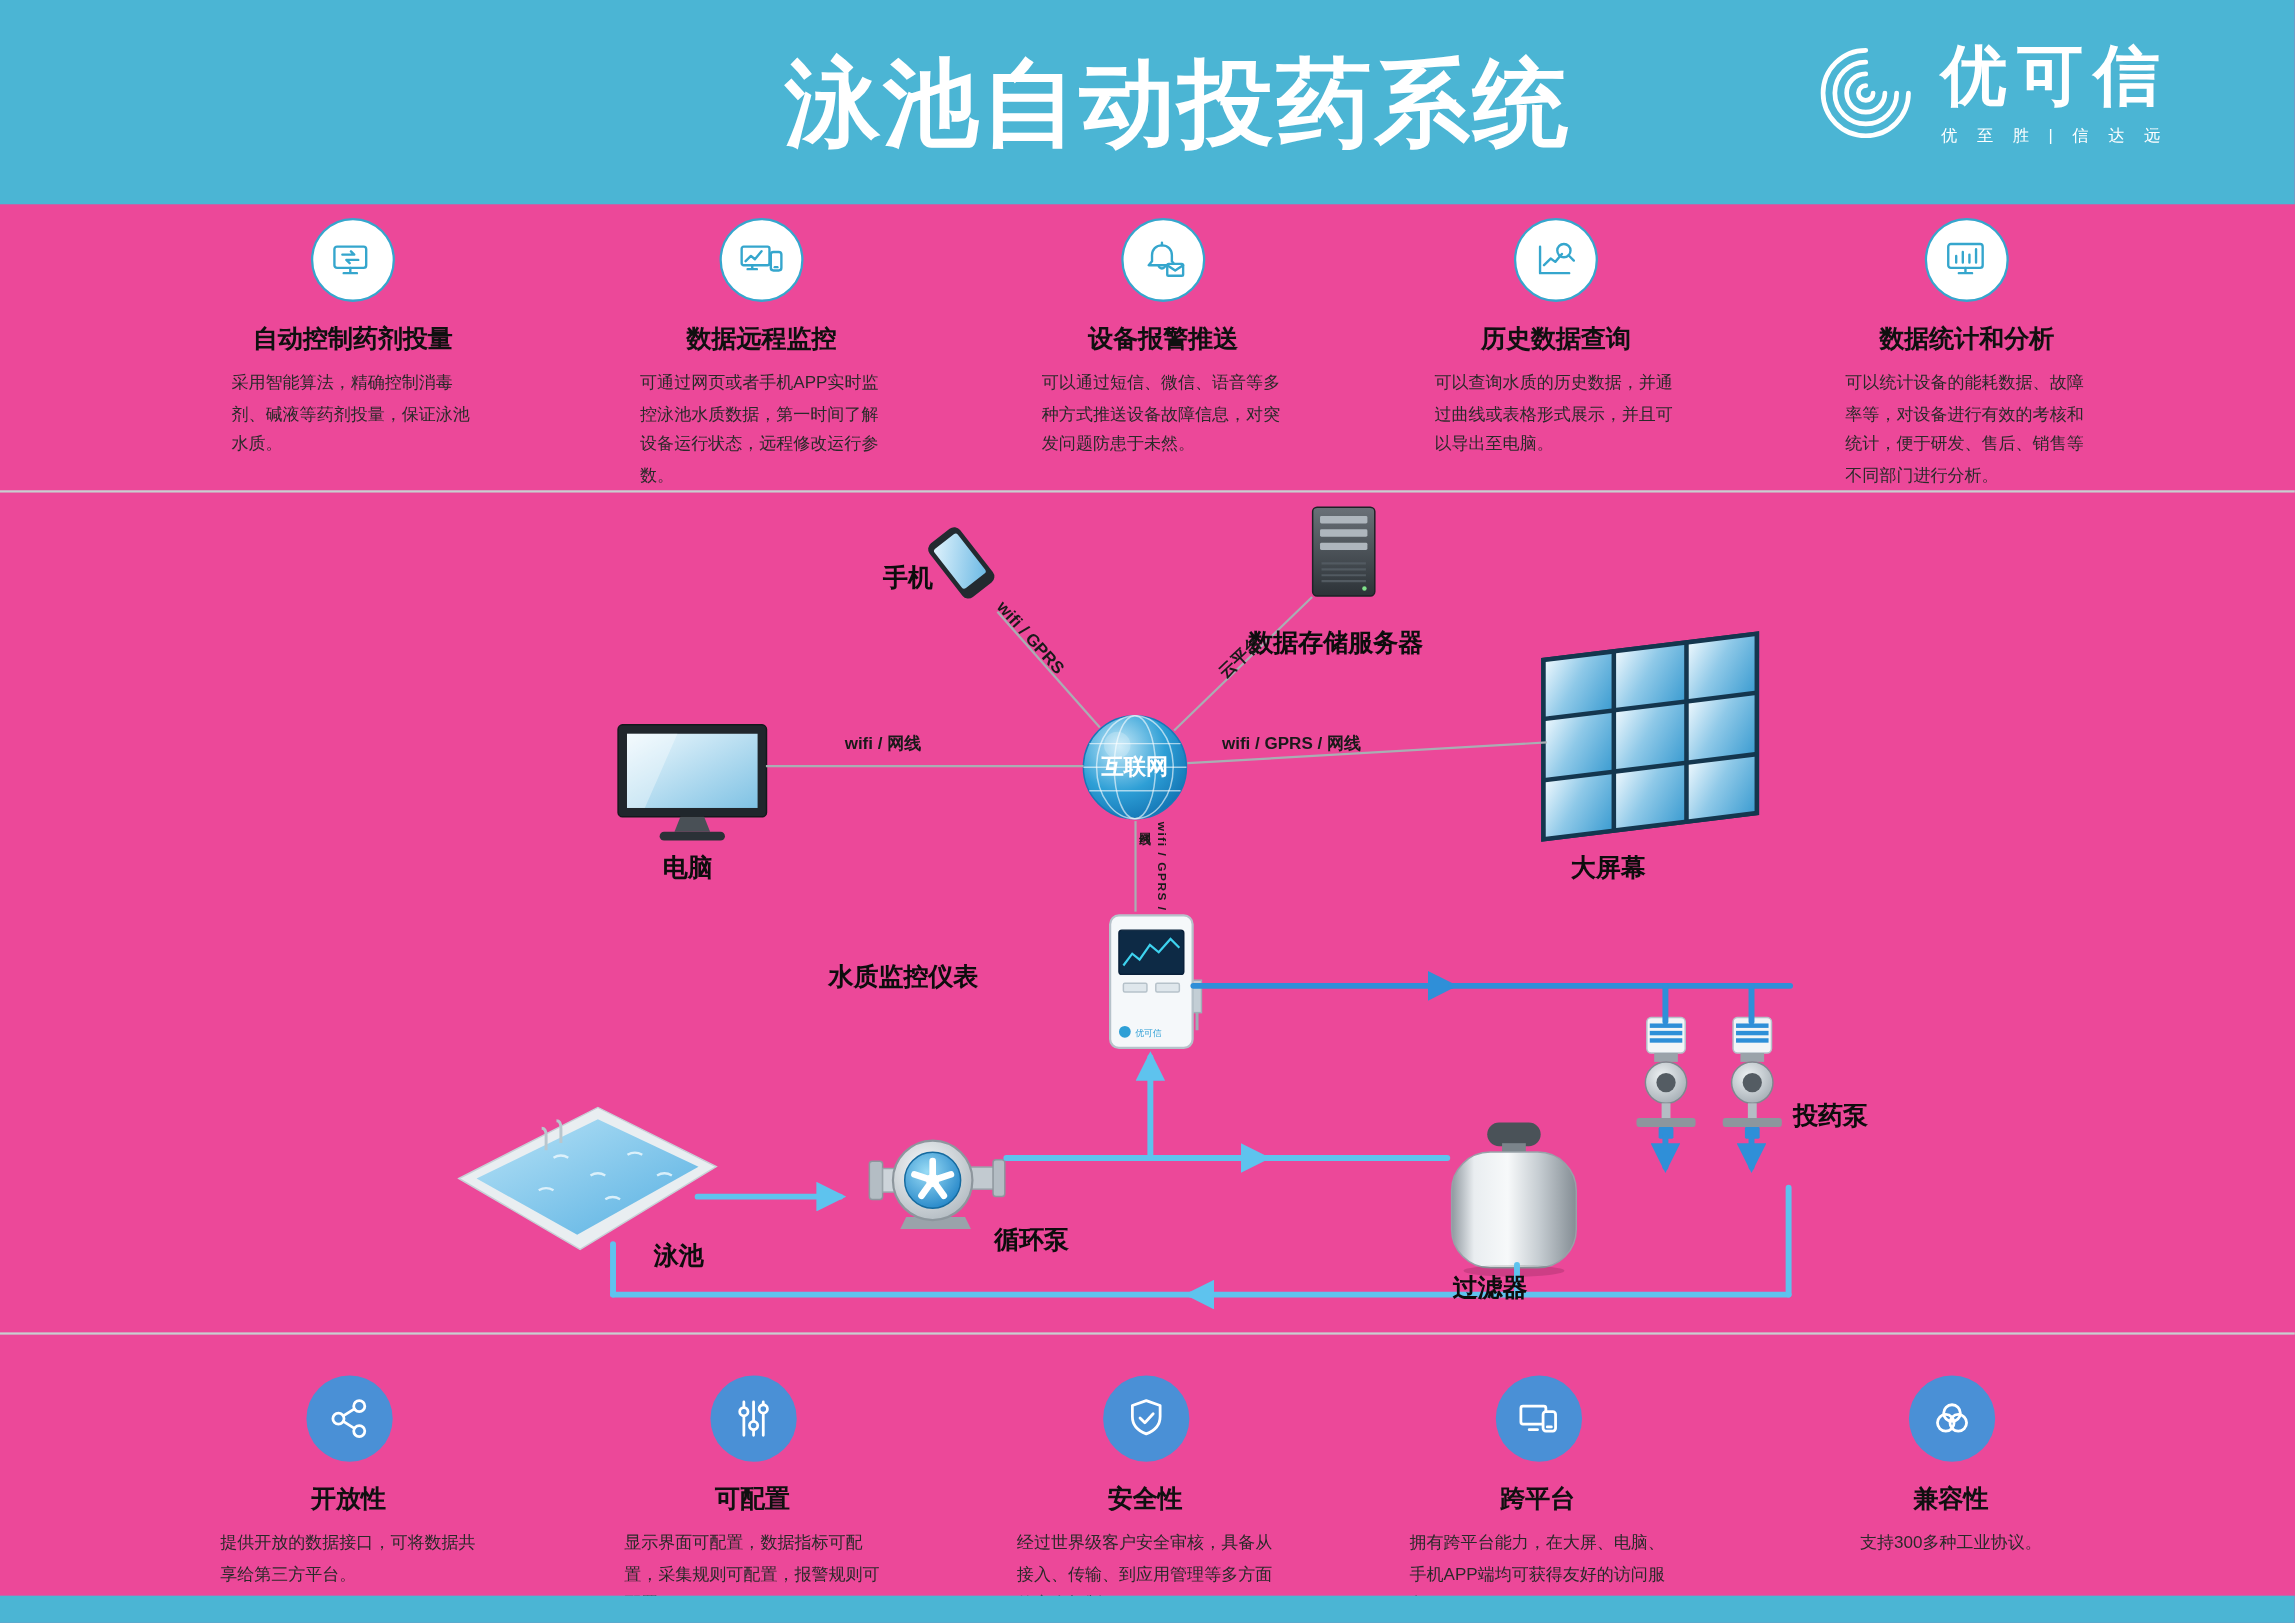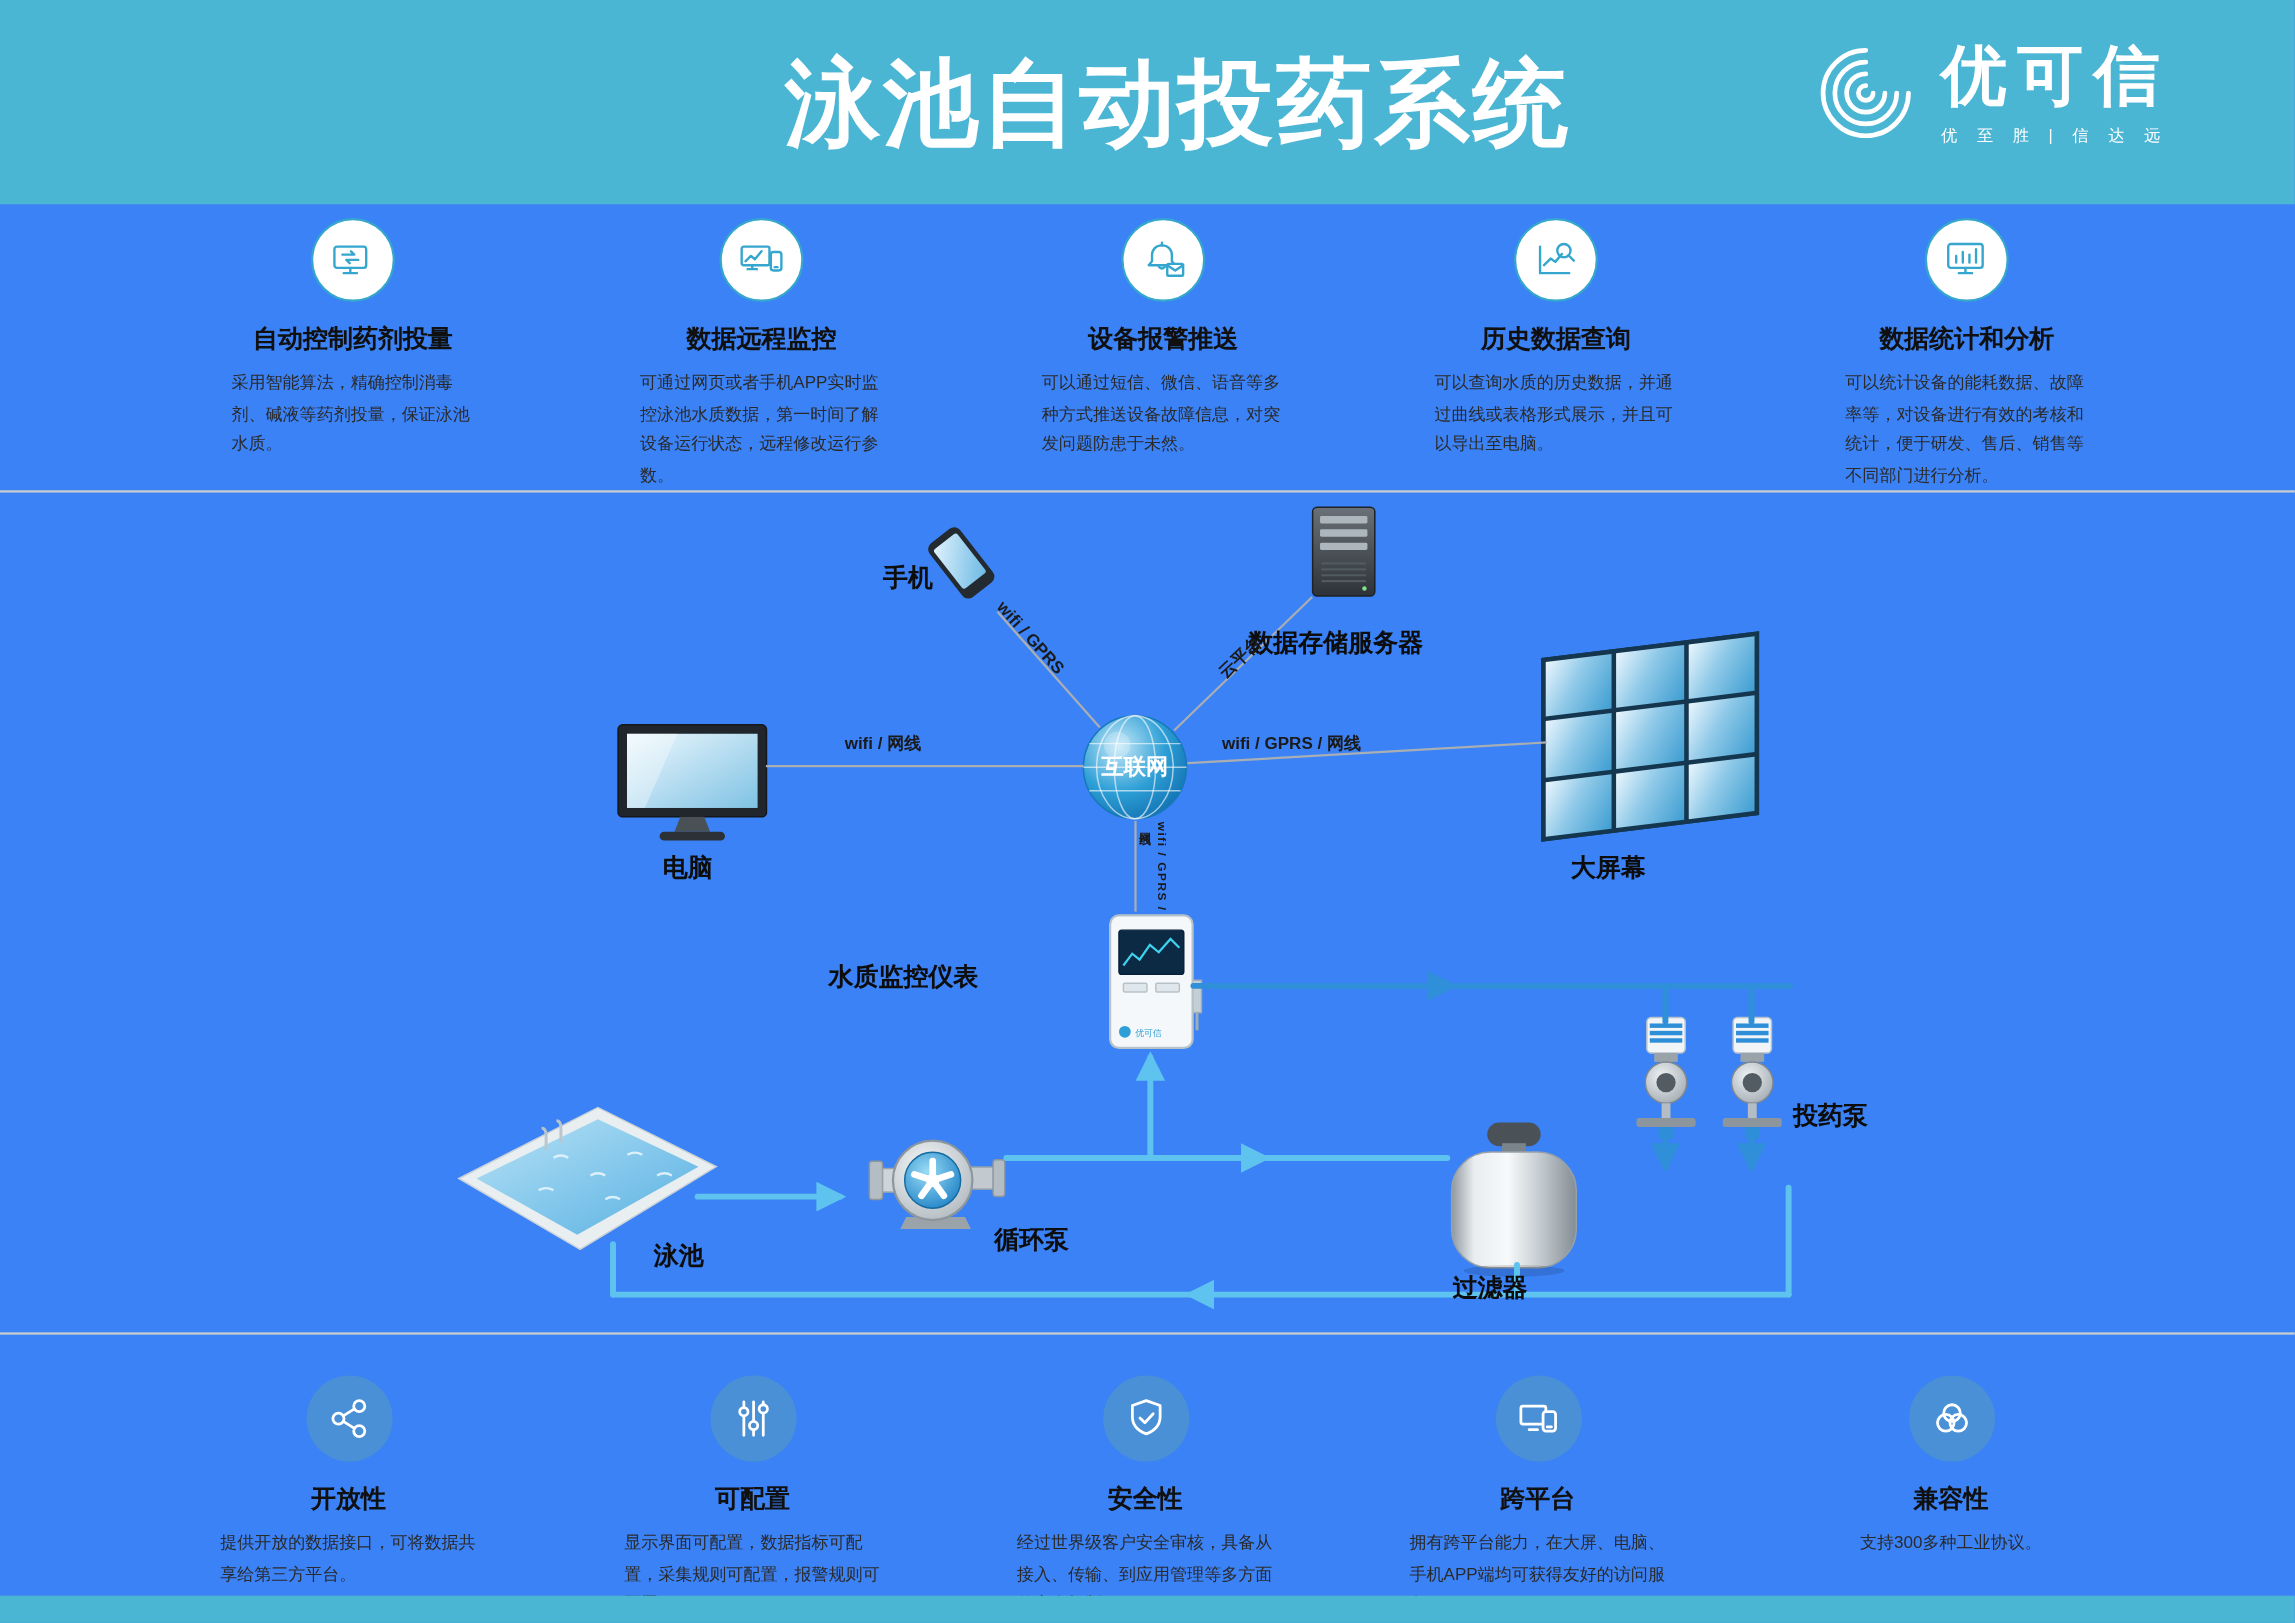--- a/index.html
+++ b/index.html
@@ -1,16 +1,16 @@
 <!DOCTYPE html>
 <html style="font-size:10.5px"><head>
 <meta charset="utf-8">
 <style>
   html,body{margin:0;padding:0;background:#fff;}
-  .viewport{position:relative;width:2295px;height:1623px;overflow:hidden;background:#3b82f6;}
+  .viewport{position:relative;width:2295px;height:1623px;overflow:hidden;background:#ec4899;}
   .canvas{position:absolute;left:0;top:0;width:1011px;height:715px;transform:scale(2.2698);transform-origin:0 0;
           font-family:"Liberation Sans","DejaVu Sans",sans-serif;color:#111;}
   
   .header{position:absolute;left:0;top:0;width:1011px;height:90px;background:#4bb5d4;}
   .title{position:absolute;left:231px;top:18.3px;width:576px;text-align:center;font-size:42px;font-weight:800;color:#fff;letter-spacing:1.3px;}
   .brand{position:absolute;right:55px;top:17px;display:flex;align-items:flex-start;}
   .brand-logo{width:48px;height:48px;margin-right:9.2px;}
   .brand-name{font-size:29px;font-weight:700;letter-spacing:4.6px;line-height:1.15;color:#fff;}
   .brand-tagline{margin-top:4.6px;font-size:7.2px;letter-spacing:3.3px;color:#fff;white-space:nowrap;}
   

